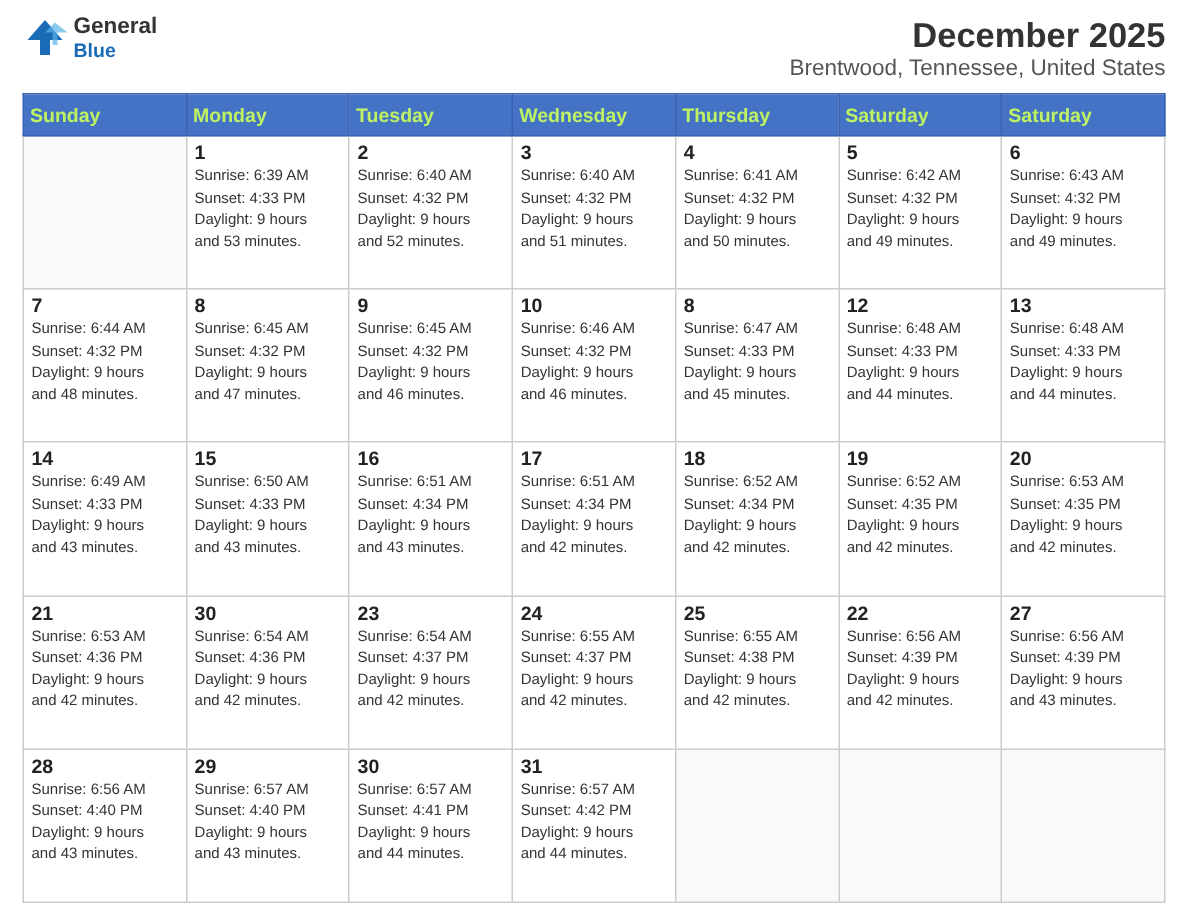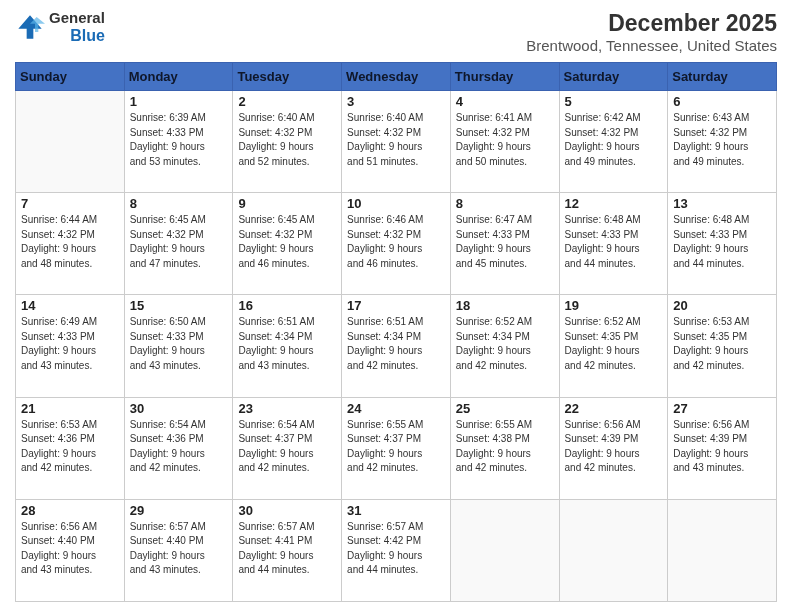--- a/index.html
+++ b/index.html
@@ -25,29 +25,28 @@
     }
     .logo {
       display: flex;
       align-items: center;
       gap: 4px;
     }
     .logo-text {
       display: flex;
       flex-direction: column;
       line-height: 1.1;
-      align-items: flex-end;
     }
     .logo-general {
       font-size: 15px;
       font-weight: bold;
       color: #333;
     }
     .logo-blue {
-      font-size: 16px;
+      font-size: 13px;
       font-weight: bold;
       color: #1a6bb5;
     }
     .logo-icon {
       width: 30px;
       height: 30px;
     }
     .title-block {
       text-align: right;
     }
@@ -64,21 +63,21 @@
     }
     .calendar {
       flex: 1;
       border: 1px solid #ccc;
       border-collapse: collapse;
       width: 100%;
       table-layout: fixed;
     }
     .calendar thead tr th {
       background: #4472c4;
-      color: #0f172a;
+      color: #bef264;
       font-size: 13px;
       font-weight: bold;
       padding: 6px 4px;
       text-align: left;
       border: 1px solid #3a62b0;
     }
     .calendar tbody tr td {
       border: 1px solid #ccc;
       vertical-align: top;
       padding: 3px 5px;

